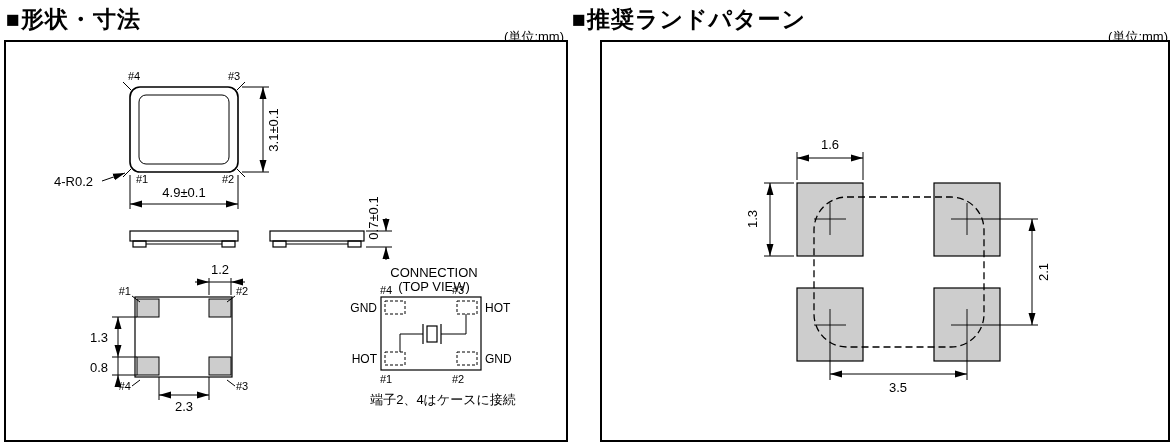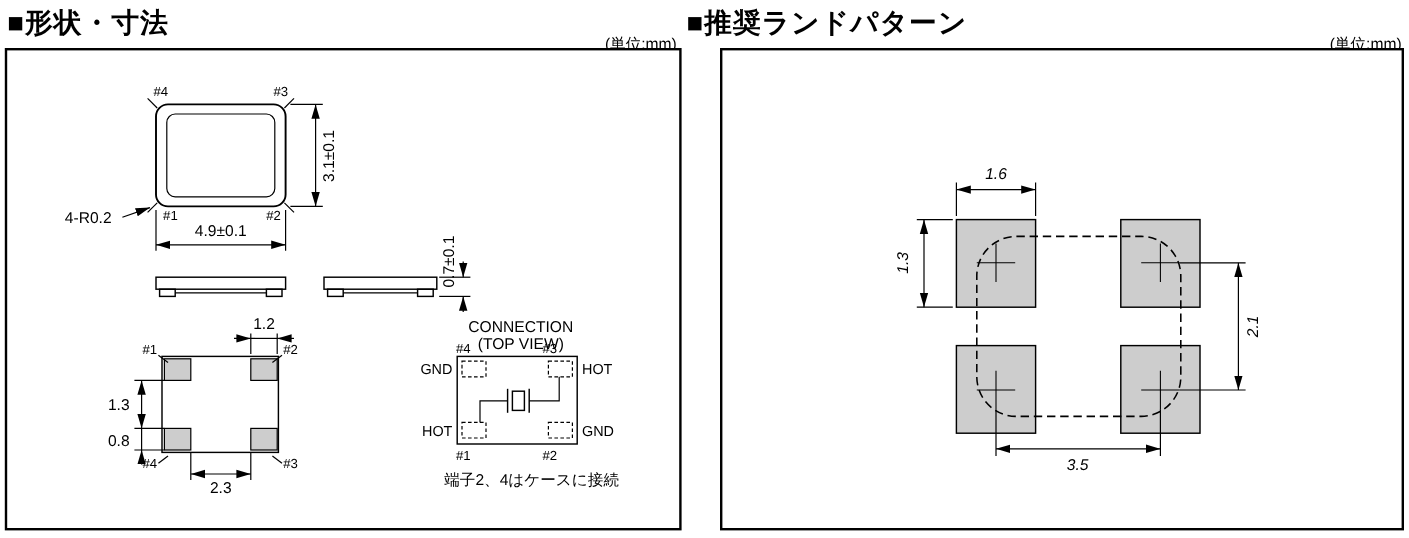--- a/index.html
+++ b/index.html
@@ -148,21 +148,21 @@
   <text class="pin" x="374" y="341">#1</text>
   <text class="pin" x="446" y="341">#2</text>
   <text class="net" x="371" y="270" text-anchor="end">GND</text>
   <text class="net" x="479" y="270" text-anchor="start">HOT</text>
   <text class="net" x="371" y="321" text-anchor="end">HOT</text>
   <text class="net" x="479" y="321" text-anchor="start">GND</text>
   <text class="note" x="437" y="362" text-anchor="middle">端子2、4はケースに接続</text>
 </svg>
 </div>
 
-<div class="panel-box" style="left:600px; width:570px;font-style:italic;">
+<div class="panel-box" style="left:600px; width:570px;">
 <svg width="566" height="398" viewBox="0 0 566 398">
   <defs>
     <marker id="ar2" markerWidth="12" markerHeight="9" refX="12" refY="4.5" orient="auto-start-reverse" markerUnits="userSpaceOnUse">
       <path d="M12,4.5 L0,1 L0,8 Z" fill="#000"></path>
     </marker>
   </defs>
 
   <g>
     <rect x="195" y="141" width="66" height="73" stroke="#000" stroke-width="1.2" fill="#cdcdcd"></rect>
     <rect x="332" y="141" width="66" height="73" stroke="#000" stroke-width="1.2" fill="#cdcdcd"></rect>

